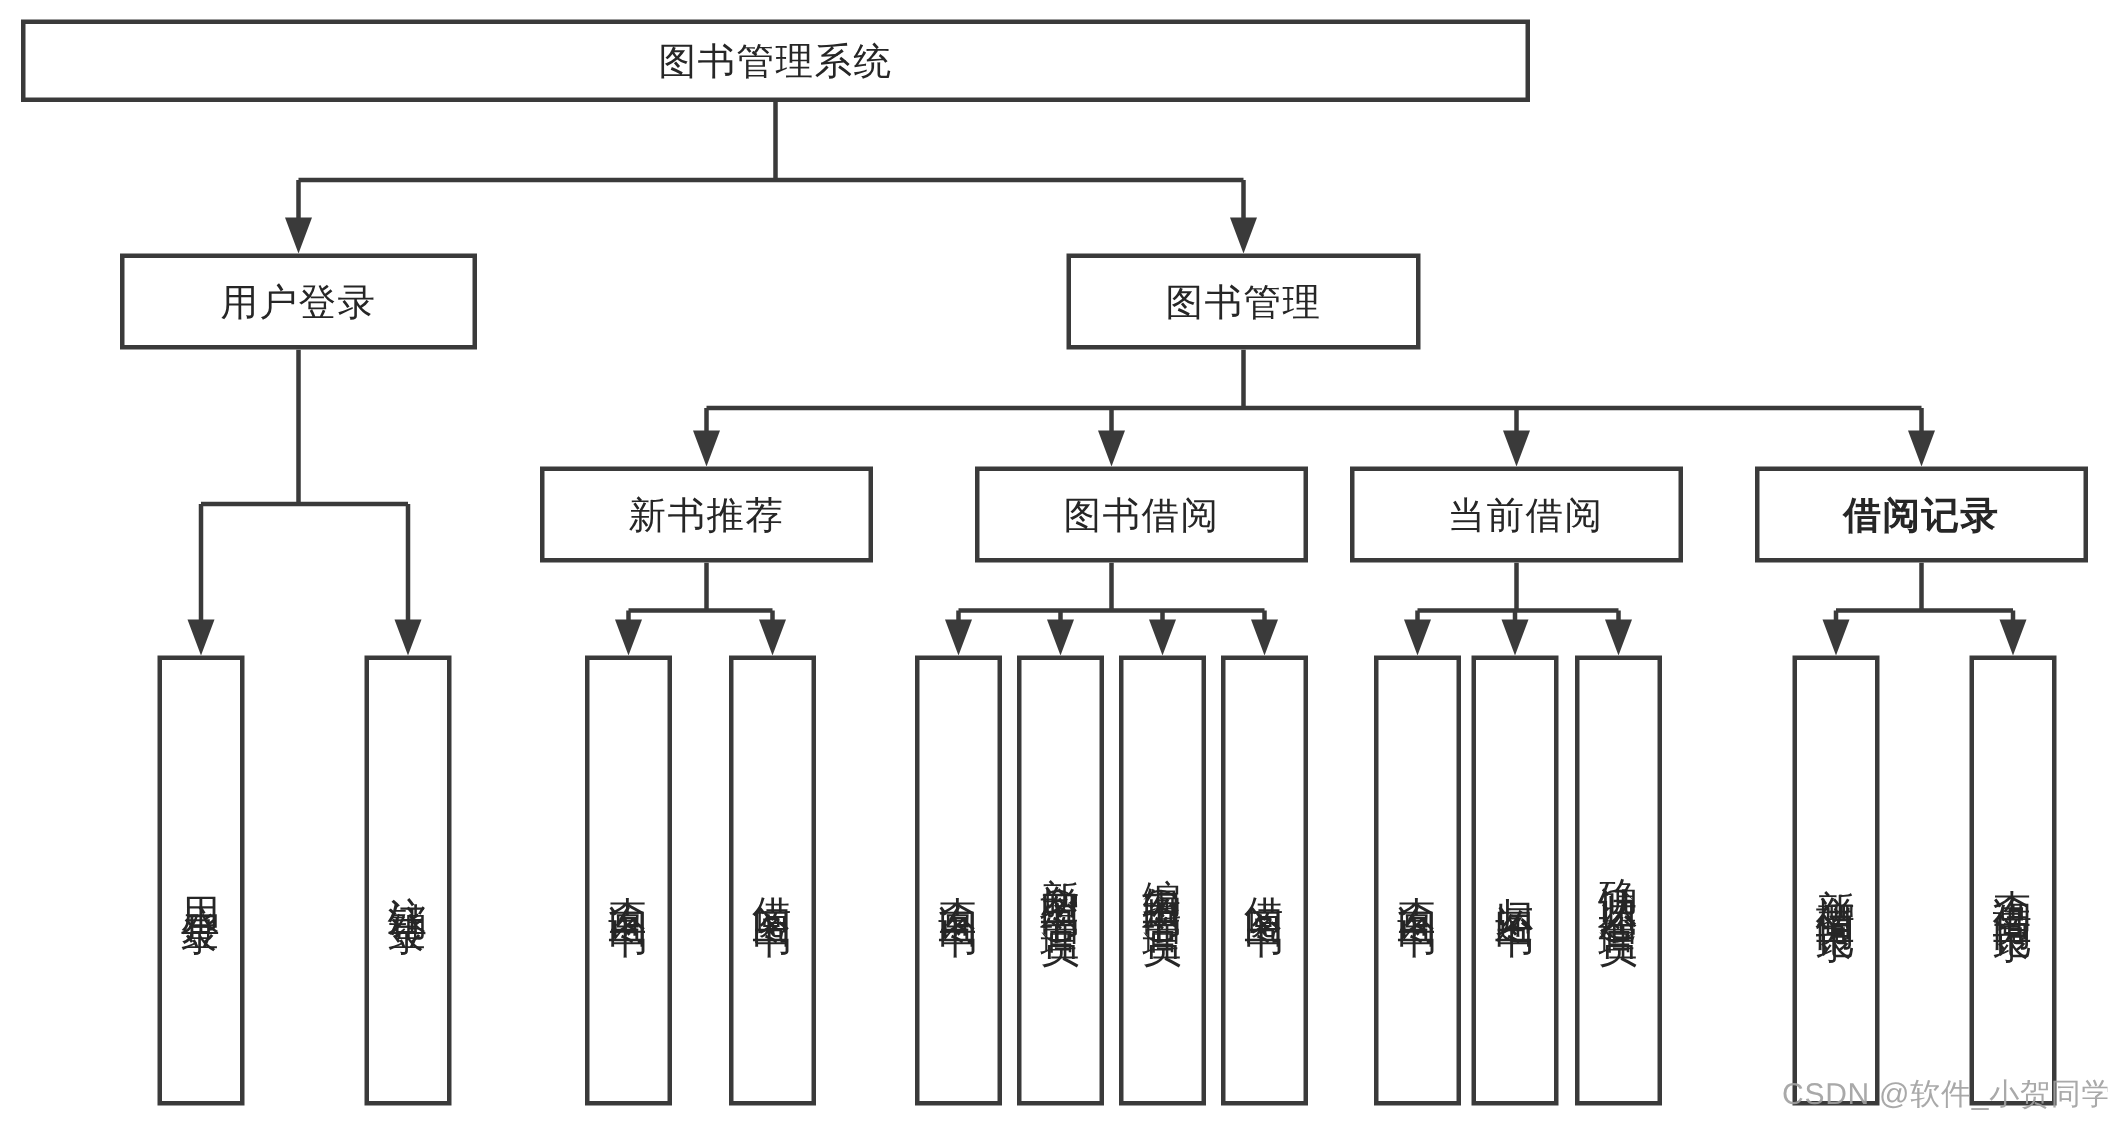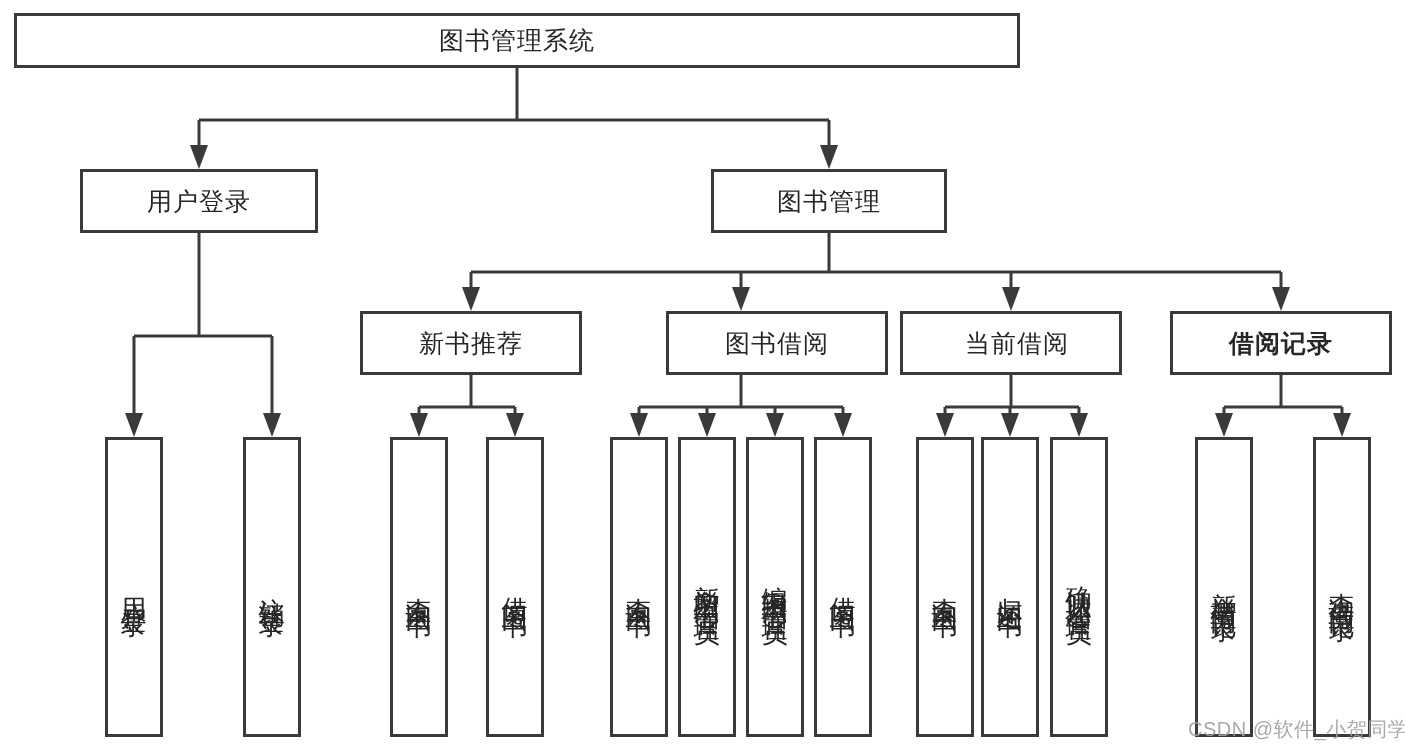--- a/index.html
+++ b/index.html
@@ -117,21 +117,21 @@
   <div class="hbox" style="left:80px;top:169px;width:238px;height:64px;">
     <span>用户登录</span>
   </div>
   <div class="hbox" style="left:711px;top:169px;width:236px;height:64px;">
     <span>图书管理</span>
   </div>
 
   <div class="hbox" style="left:360px;top:311px;width:222px;height:64px;">
     <span>新书推荐</span>
   </div>
-  <div class="hbox" style="left:666px;top:311px;width:222px;height:64px;">
+  <div class="hbox" style="left:650px;top:311px;width:222px;height:64px;">
     <span>图书借阅</span>
   </div>
   <div class="hbox" style="left:900px;top:311px;width:222px;height:64px;padding-left:12px;">
     <span>当前借阅</span>
   </div>
   <div class="hbox" style="left:1170px;top:311px;width:222px;height:64px;font-weight:bold;">
     <span>借阅记录</span>
   </div>
 
   <div class="vbox" style="left:105px;">

